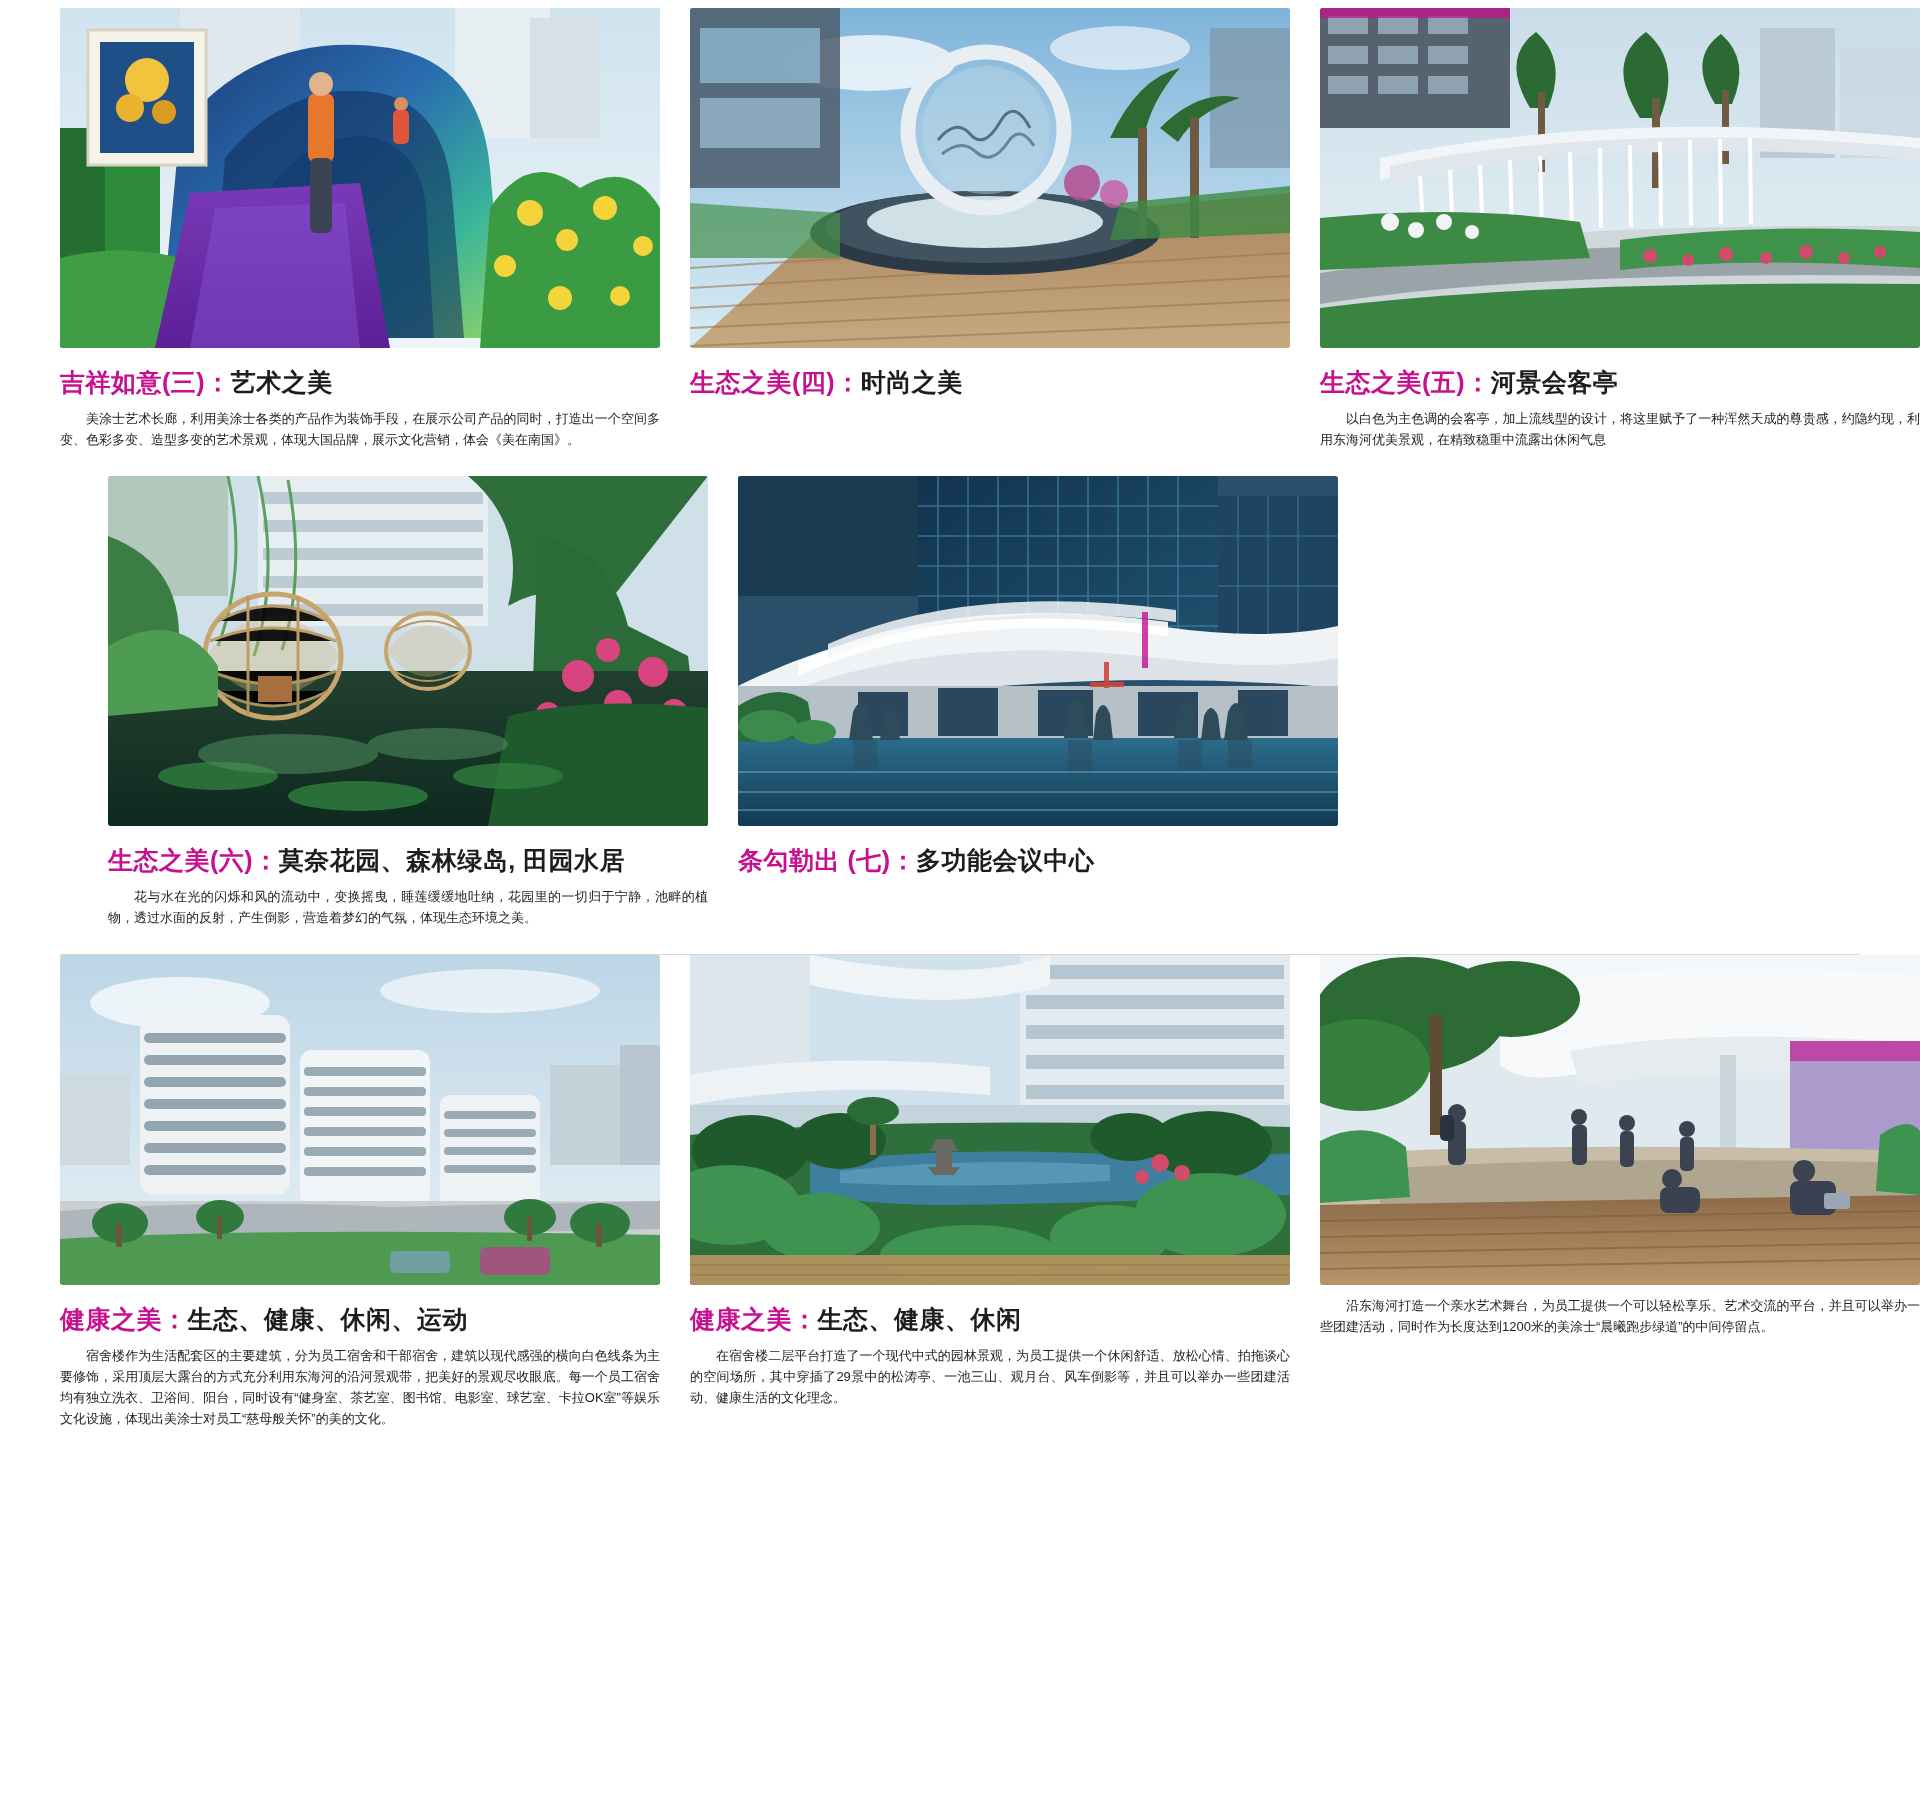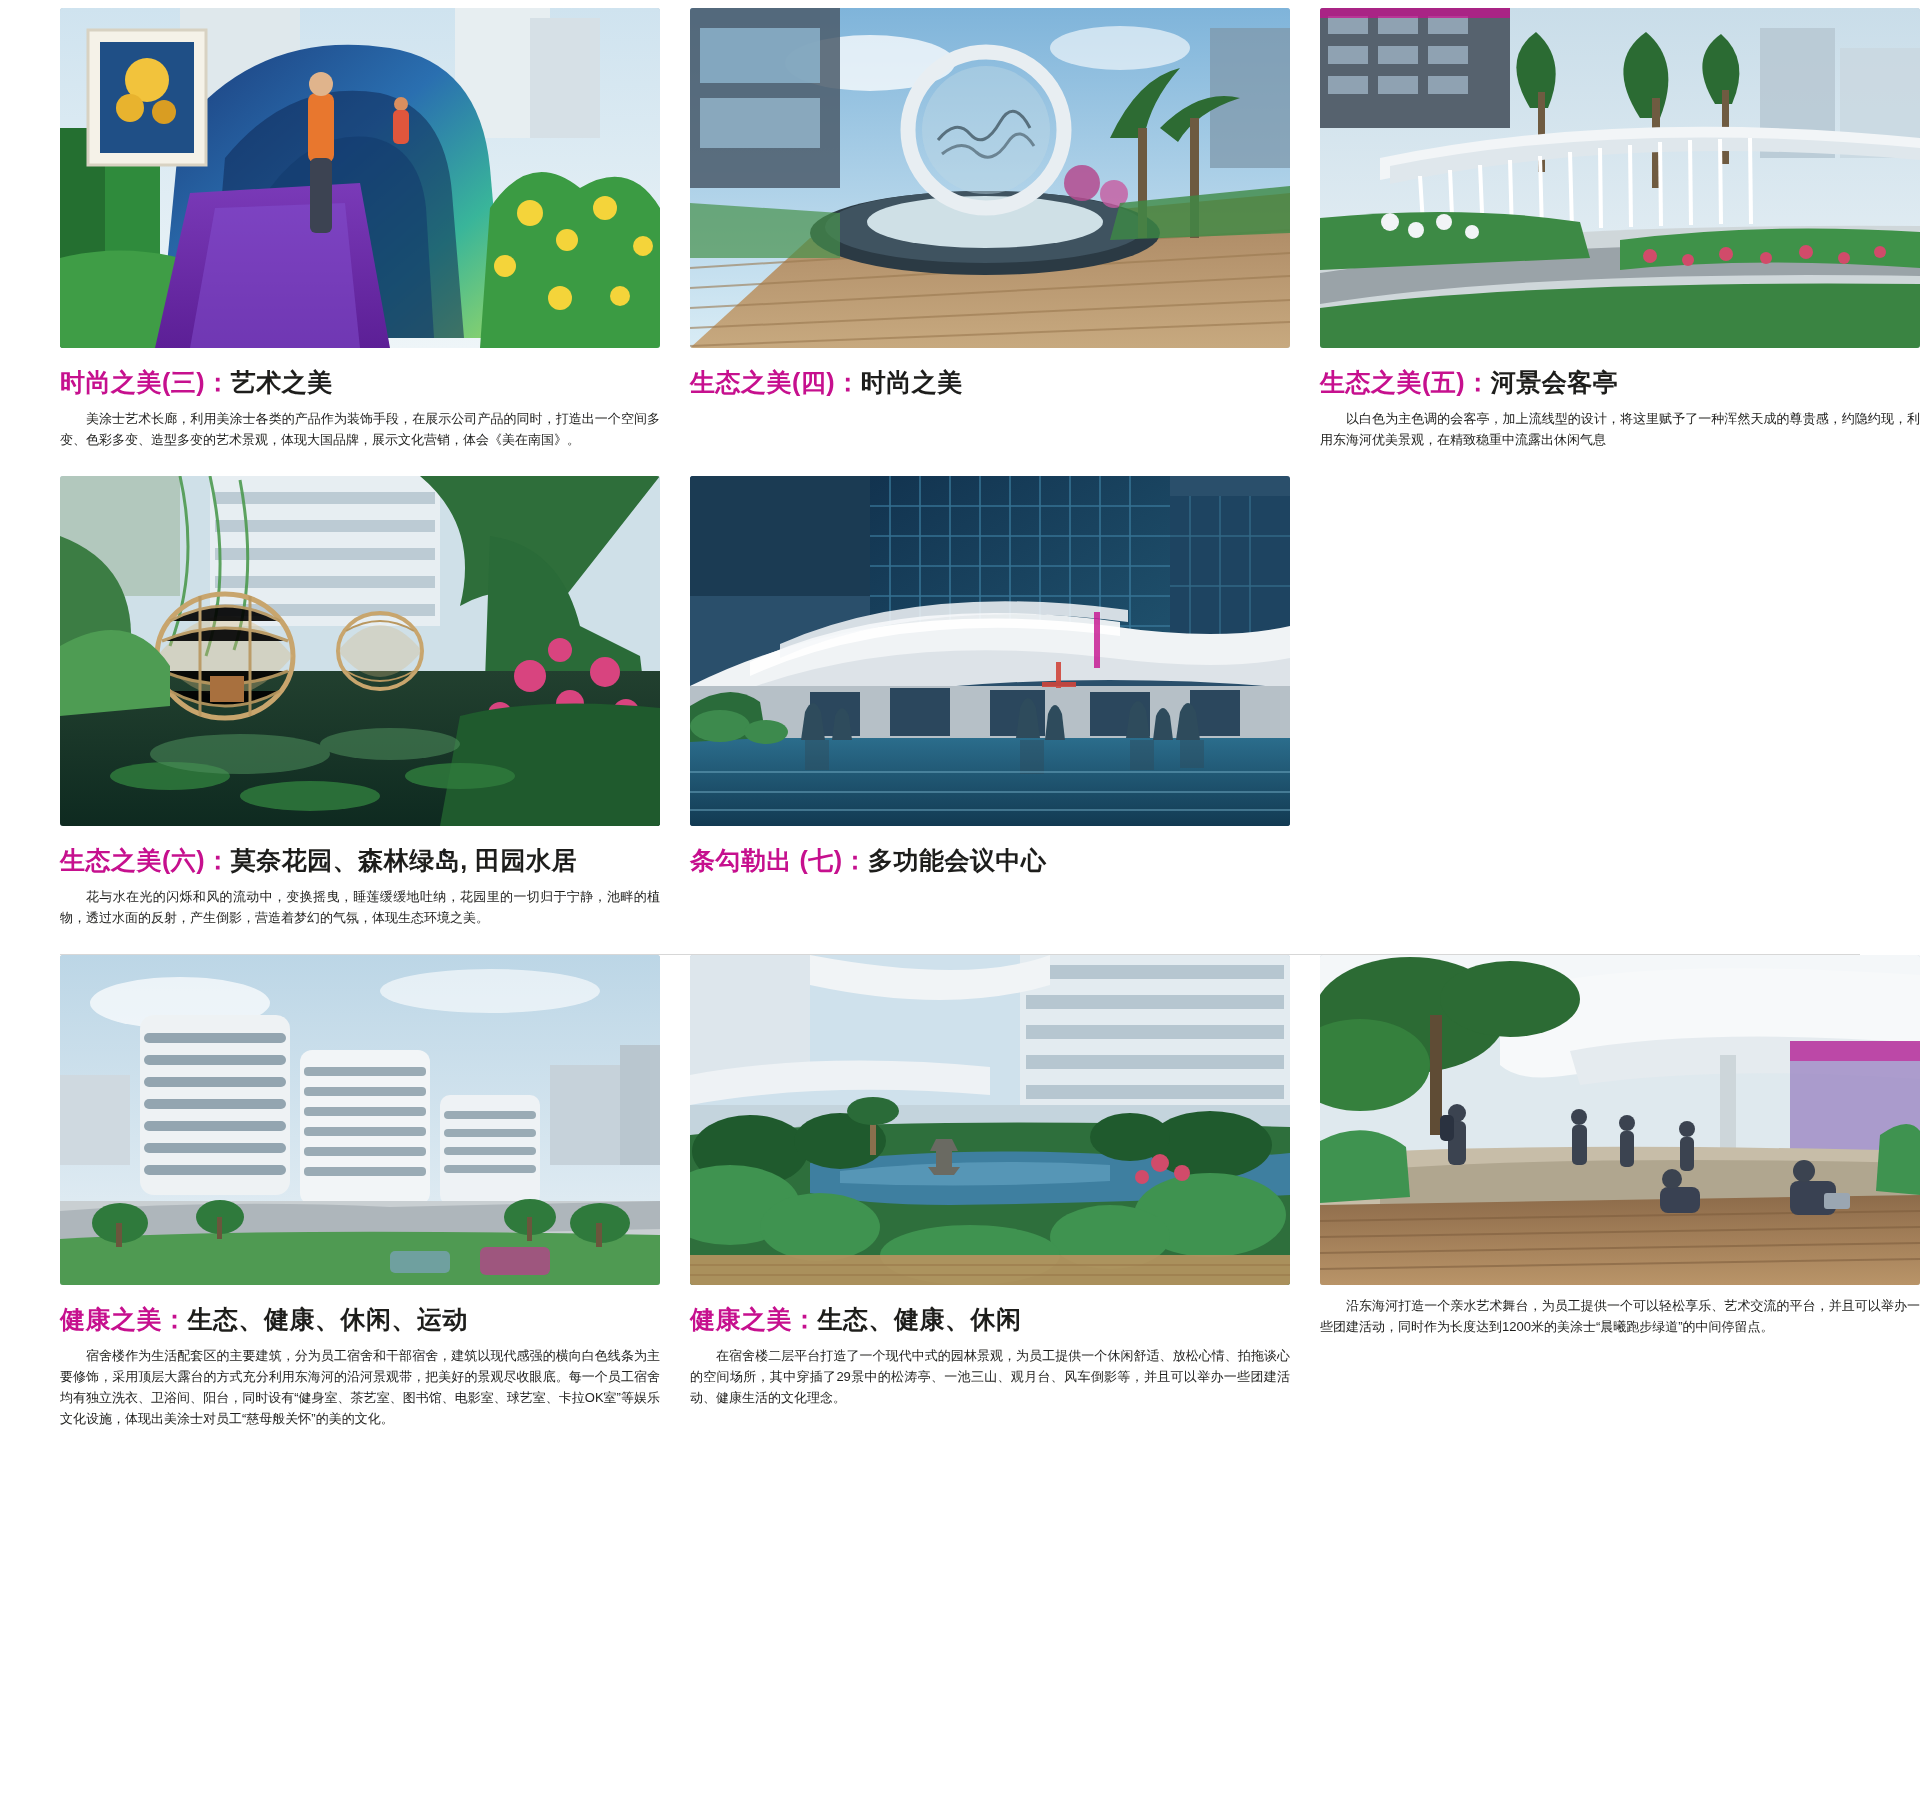--- a/index.html
+++ b/index.html
@@ -66,21 +66,21 @@
     line-height: 1.62;
     color: #1d1d1b;
     text-align: justify;
     text-justify: inter-ideograph;
     text-indent: 2em;
   }
 
   .row {
     margin-bottom: 26px;
   }
-  .row-2 { margin-top: 22px; }
+  .row-2 { margin-top: 22px; margin-left: 48px; }
   .row-3 { }
 
   .divider {
     height: 1px;
     background: #d7d7d7;
     margin: 26px 0 0 0;
     width: 100%;
   }
 </style>
 </head>
@@ -135,21 +135,21 @@
           <circle cx="470" cy="205" r="13" fill="#f4d43a"></circle>
             <circle cx="507" cy="232" r="11" fill="#f4d43a"></circle>
           <circle cx="545" cy="200" r="12" fill="#f4d43a"></circle>
             <circle cx="583" cy="238" r="10" fill="#f4d43a"></circle>
           <circle cx="445" cy="258" r="11" fill="#f4d43a"></circle>
             <circle cx="500" cy="290" r="12" fill="#f4d43a"></circle>
           <circle cx="560" cy="288" r="10" fill="#f4d43a"></circle>
         </svg>
       </div>
       <div class="caption-title">
-        <span class="pink">时尚之美(三)：</span><span class="dark">艺术之美</span>
+        <span class="pink">吉祥如意(三)：</span><span class="dark">艺术之美</span>
       </div>
       <div class="caption-body">美涂士艺术长廊，利用美涂士各类的产品作为装饰手段，在展示公司产品的同时，打造出一个空间多变、色彩多变、造型多变的艺术景观，体现大国品牌，展示文化营销，体会《美在南国》。</div>
     </div>
 
     <div class="cell">
       <div class="photo">
         <svg viewBox="0 0 600 340" preserveAspectRatio="none">
           <defs>
             <linearGradient id="g2sky" x1="0" y1="0" x2="0" y2="1">
               <stop offset="0" stop-color="#7fb4da"></stop>

